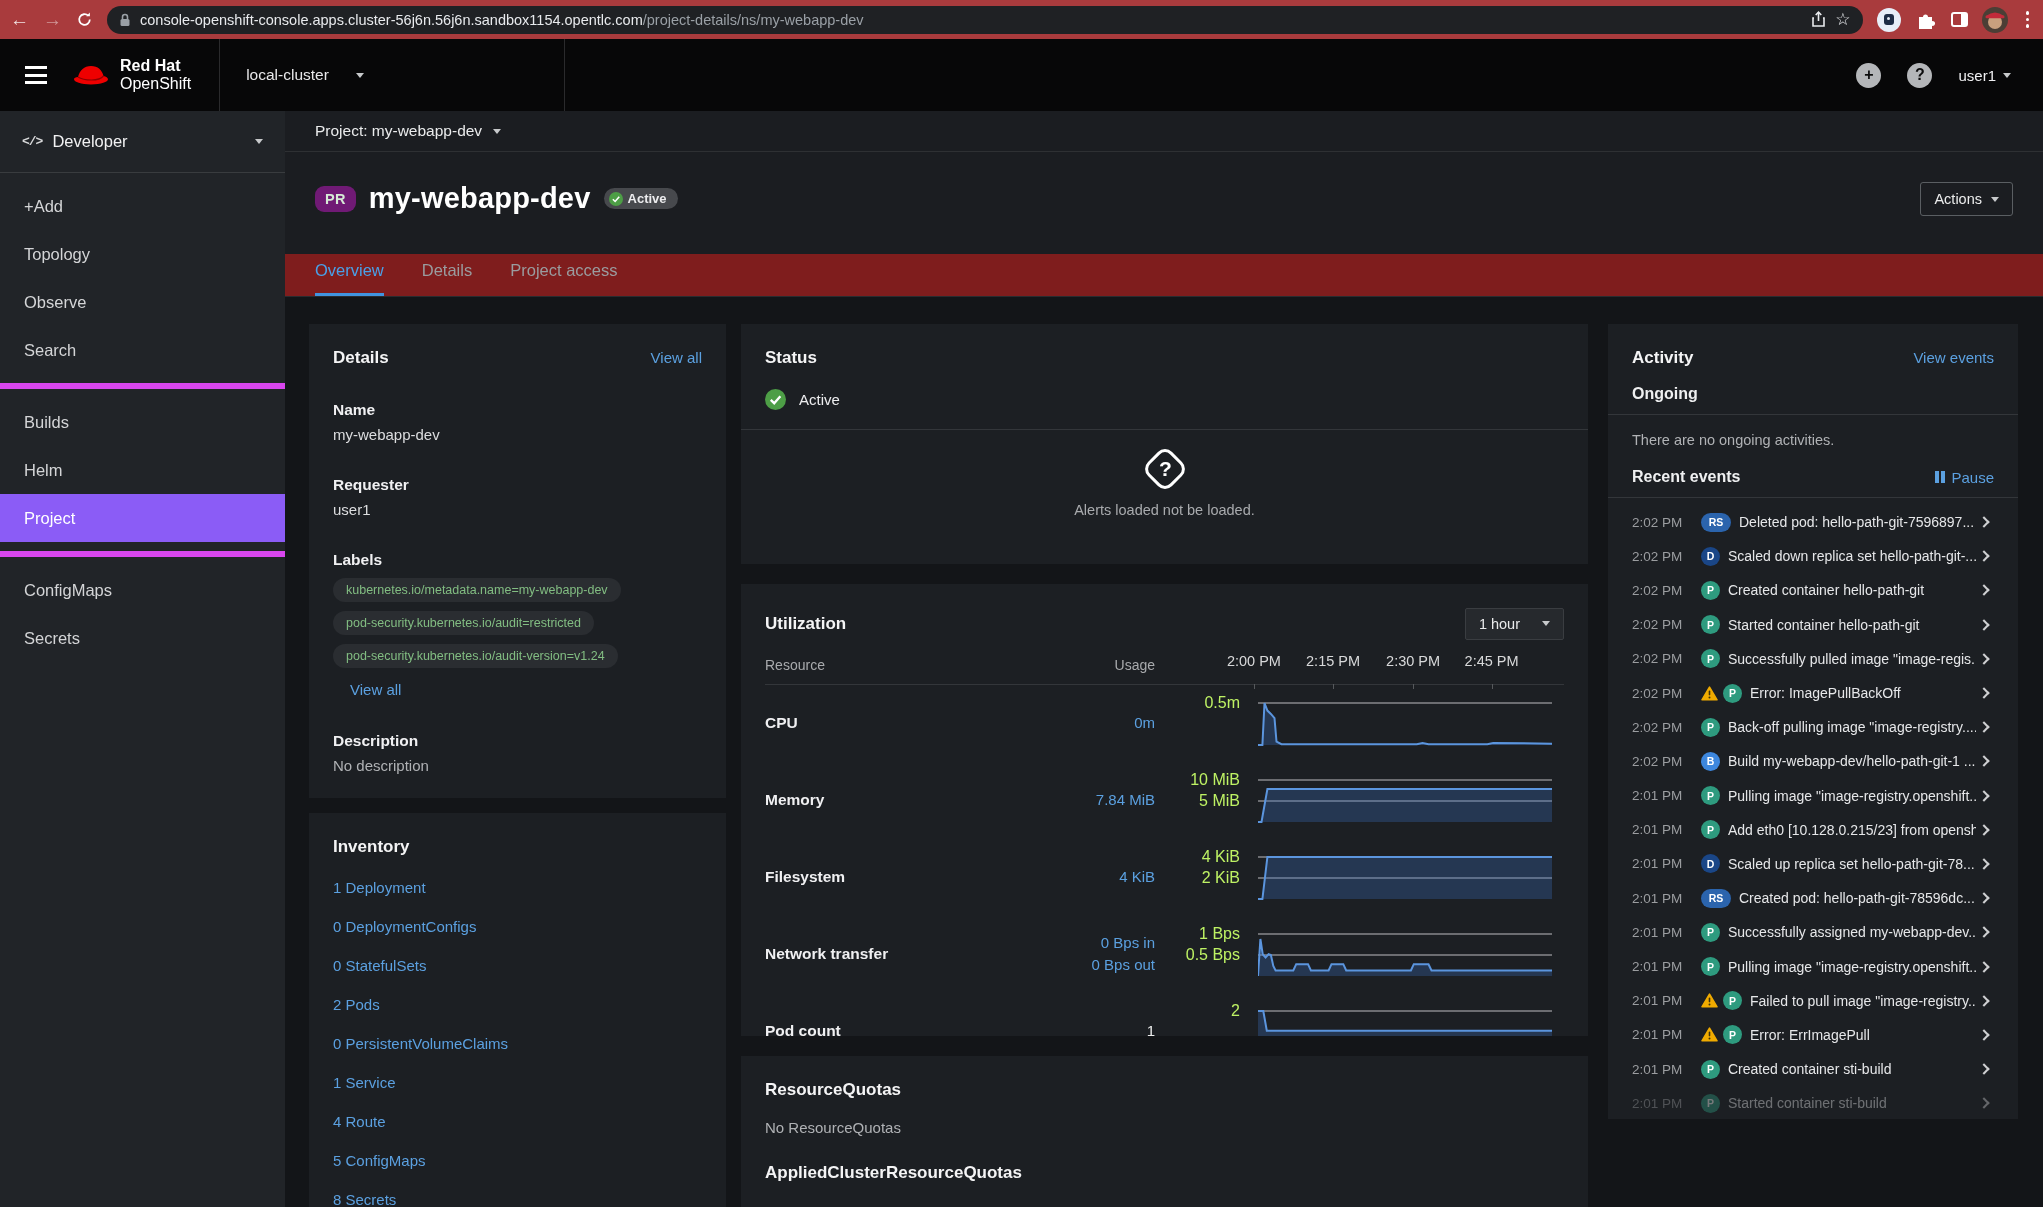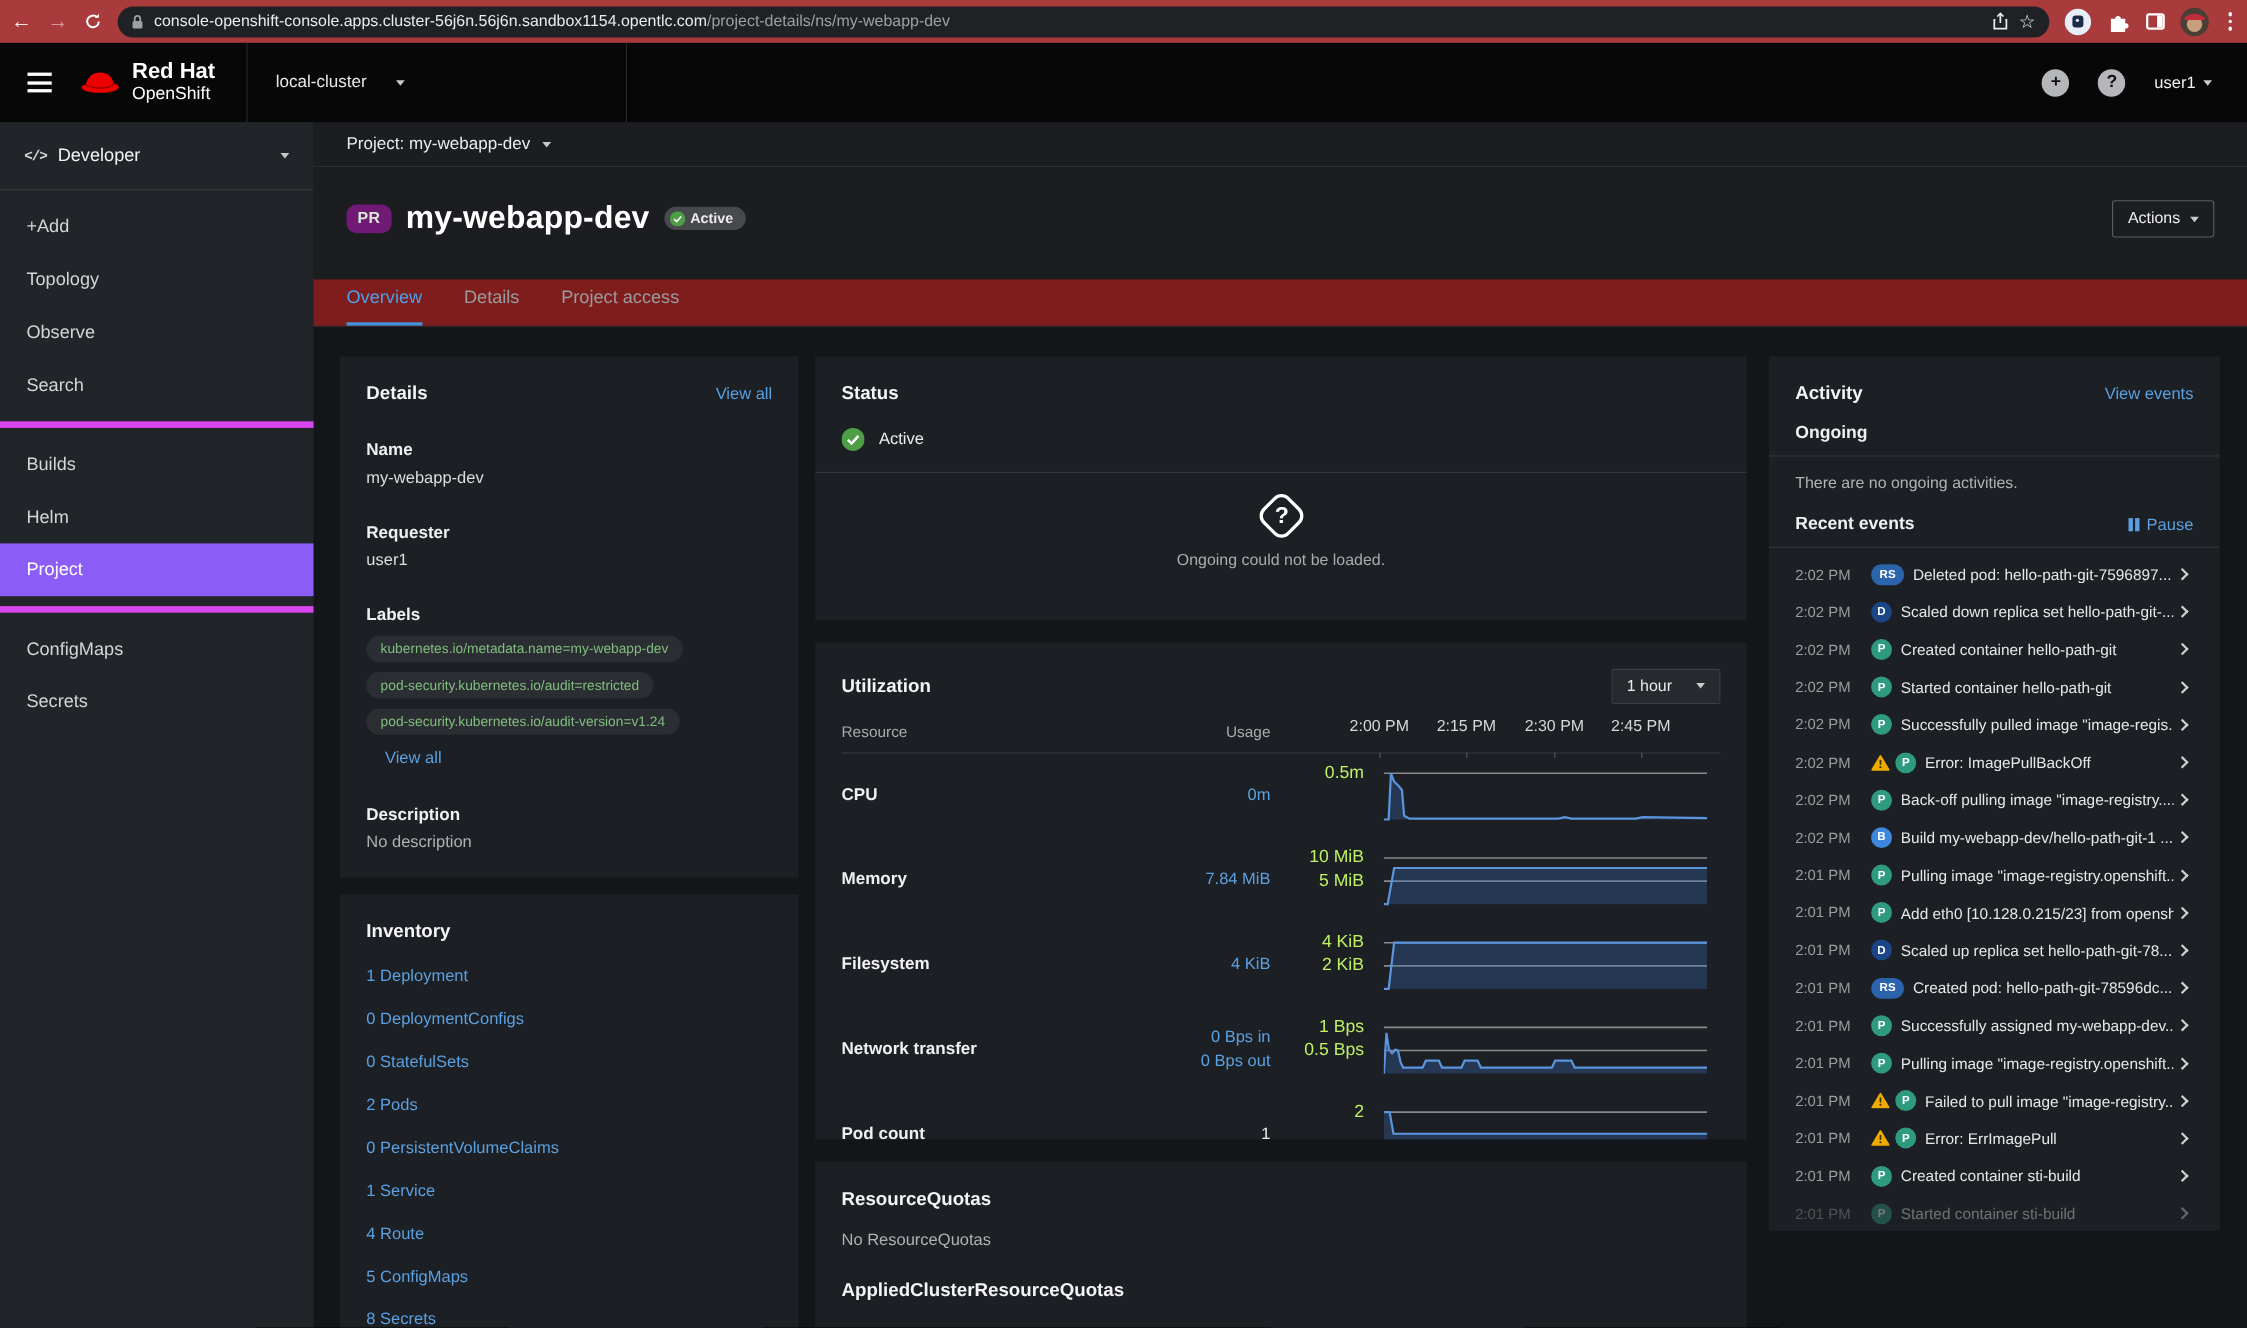--- a/index.html
+++ b/index.html
@@ -26,21 +26,21 @@
   .panel-ic i { position:absolute; right:0; top:0; width:5px; height:100%; background:#fff; }
   .dots { display:flex; flex-direction:column; gap:3px; padding:0 4px; }
   .dots i { width:3.5px; height:3.5px; border-radius:50%; background:#fff; }
 
   
   .masthead { height:72px; background:#070708; display:flex; align-items:center; }
   .hamburger { width:72px; display:flex; flex-direction:column; gap:4.5px; align-items:center; cursor:pointer; }
   .hamburger i { width:22px; height:3px; background:#fff; }
   .brand { display:flex; align-items:center; gap:10px; padding-right:28px; }
   .brand-text { color:#fff; line-height:1.15; }
-  .brand-l1 { font-weight:bold; font-size:20px; }
+  .brand-l1 { font-weight:bold; font-size:16px; }
   .brand-l2 { font-size:16px; }
   .cluster-box { height:72px; display:flex; align-items:center; border-left:1px solid #2a2a2c; border-right:1px solid #2a2a2c; padding:0 0 0 26px; width:346px; color:#e8e8ea; font-size:15.5px; cursor:pointer; }
   .mast-right { margin-left:auto; display:flex; align-items:center; gap:26px; padding-right:32px; }
   .circ-ic { width:25px; height:25px; border-radius:50%; background:#b4b6b9; color:#0c0c0d; font-weight:bold; font-size:16px; display:flex; align-items:center; justify-content:center; cursor:pointer; }
   .user-menu { color:#f0f0f2; font-size:15px; display:flex; align-items:center; gap:7px; cursor:pointer; }
 
   .caret { width:0; height:0; border-left:4.5px solid transparent; border-right:4.5px solid transparent; border-top:5.5px solid #c7c9cb; display:inline-block; }
 
   
   .app-body { display:flex; height:1096px; }
@@ -345,21 +345,21 @@
                     <path d="M4.4 8.3 L7 10.8 L11.7 5.5" stroke="#fff" stroke-width="1.8" fill="none"></path>
                   </svg>
                 </span>
               <span>Active</span>
             </div>
             <hr class="hr-full">
             <div class="alerts-zone">
               <span class="q-diamond">
                   <span>?</span>
                 </span>
-              <div class="alerts-msg">Ongoing could not be loaded.</div>
+              <div class="alerts-msg">Alerts loaded not be loaded.</div>
             </div>
           </div>
 
           <div class="card util-card">
             <div class="card-head" style="align-items:center">
               <span class="card-title">Utilization</span>
               <button class="dur-btn">
                 <span>1 hour</span>
                 <span class="caret"></span>
               </button>

